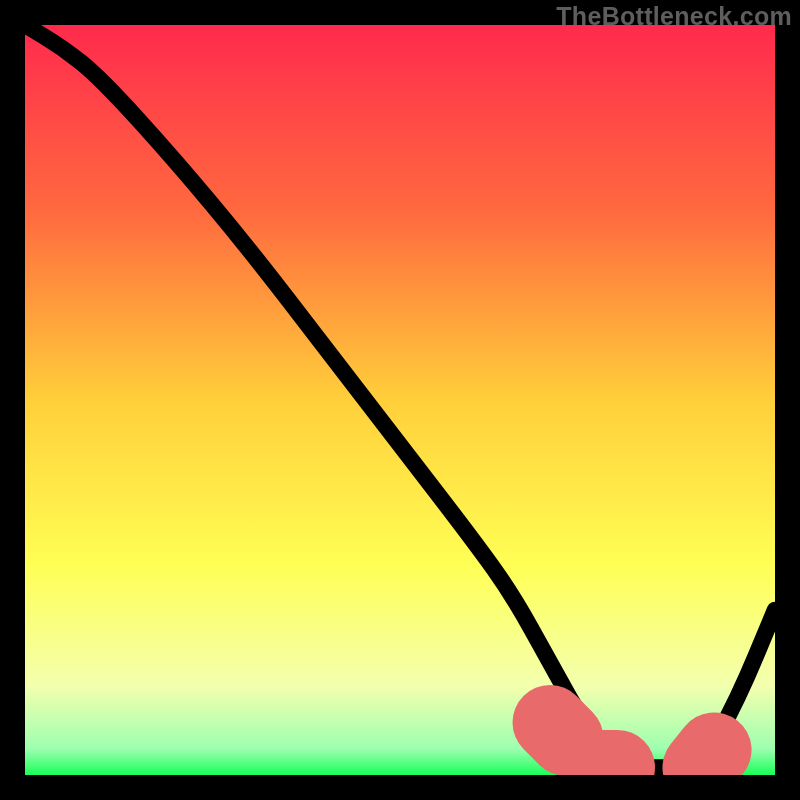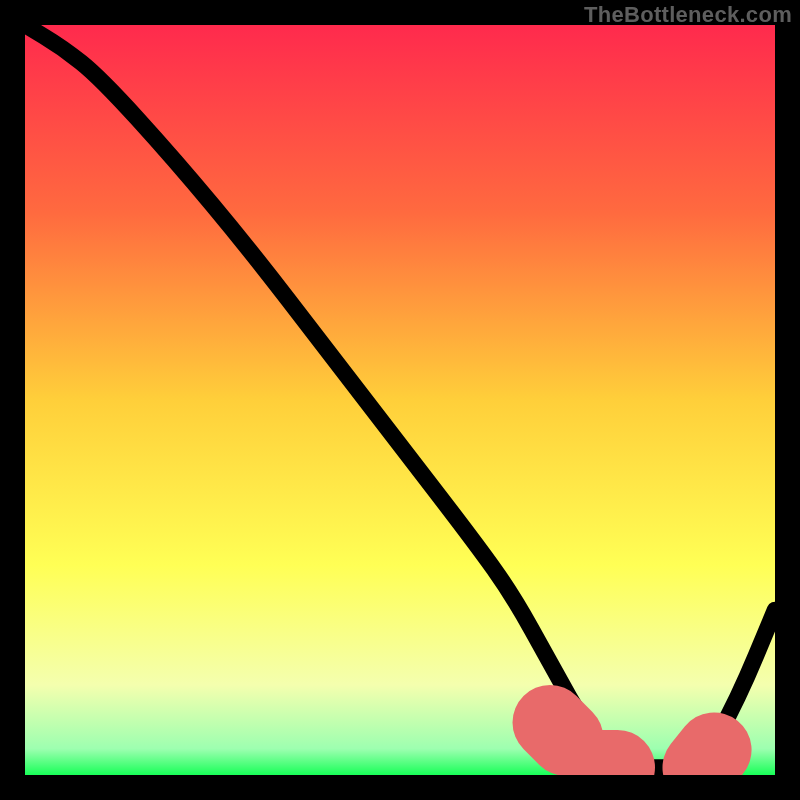--- a/index.html
+++ b/index.html
@@ -15,21 +15,21 @@
     position: relative;
     width: 800px;
     height: 800px;
     background: #000;
   }
   .watermark {
     position: absolute;
     top: 2px;
     right: 8px;
     color: #5e5e5e;
-    font-size: 22px;
+    font-size: 25px;
     font-weight: 600;
     letter-spacing: 0.3px;
     z-index: 10;
     user-select: none;
     text-align: right;
   }
   .plot {
     position: absolute;
     left: 25px;
     top: 25px;

